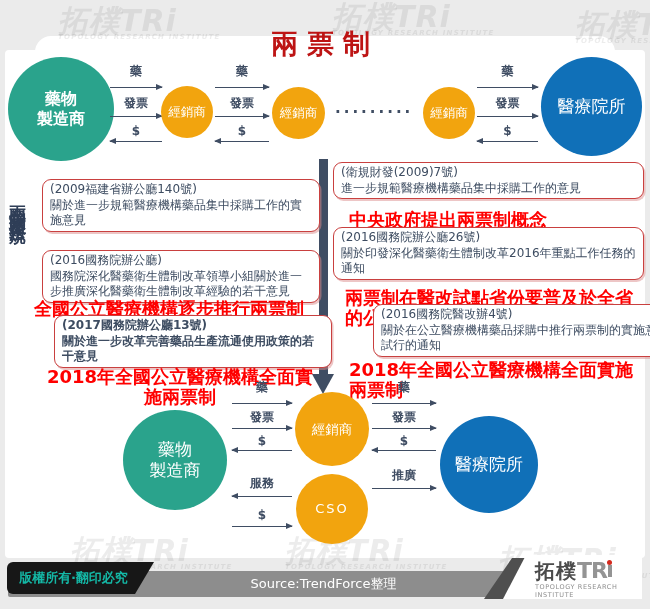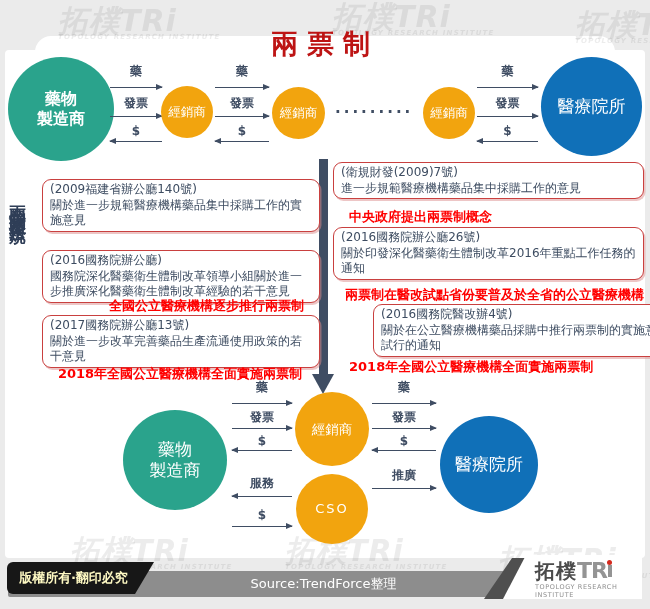--- a/index.html
+++ b/index.html
@@ -34,32 +34,32 @@
   .arr.l::after{left:-1px;border-right:7px solid var(--navy);}
 
   .dots{position:absolute;color:var(--navy);font-size:15px;font-weight:bold;letter-spacing:3px;z-index:6;}
 
   .vlabel{position:absolute;writing-mode:vertical-rl;text-orientation:upright;font-weight:bold;
           font-size:17px;color:#2f3e57;letter-spacing:3px;z-index:6;}
 
   .pbox{position:absolute;background:#fff;border:1.5px solid var(--boxborder);border-radius:9px;
         box-shadow:1.5px 2px 0 rgba(219,142,142,.5);padding:2px 7px;font-size:12px;color:var(--boxtext);
         line-height:1.3;z-index:6;}
-  .callout{position:absolute;color:var(--red);font-weight:bold;font-size:13px;z-index:6;line-height:1.1;}
+  .callout{position:absolute;color:var(--red);font-weight:bold;font-size:18px;z-index:6;line-height:1.1;}
   .c-center{text-align:center;}
 
   .stem{position:absolute;left:319px;top:159px;width:9px;height:216px;background:var(--navy);z-index:5;}
   .ahead{position:absolute;left:312px;top:374px;width:0;height:0;z-index:5;
          border-left:11px solid transparent;border-right:11px solid transparent;border-top:20px solid var(--navy);}
 
   .graybar{position:absolute;left:8px;top:571px;width:631px;height:26px;background:#8d8d8d;z-index:7;
            color:#fff;font-size:13px;text-align:center;line-height:26px;border-radius:2px;}
   .blackbox{position:absolute;left:7px;top:562px;width:147px;height:32px;background:#171717;z-index:8;
             clip-path:polygon(0 0,147px 0,128px 100%,0 100%);border-radius:6px 0 0 6px;
-            color:#fef9c3;font-size:13px;font-weight:bold;text-align:center;line-height:32px;padding-right:0;}
+            color:#14b8a6;font-size:13px;font-weight:bold;text-align:center;line-height:32px;padding-right:0;}
   .darkstripe{position:absolute;left:484px;top:558px;width:48px;height:41px;background:#4f4f4f;z-index:8;
               clip-path:polygon(28px 0,48px 0,20px 100%,0 100%);}
   .logoplate{position:absolute;left:503px;top:555px;width:139px;height:44px;background:#fff;z-index:9;
              clip-path:polygon(23px 0,100% 0,100% 100%,0 100%);}
   .logorow{position:absolute;left:32px;top:5px;white-space:nowrap;line-height:1;text-align:center;}
   .logo-cjk{font-size:20px;font-weight:bold;color:#4b4b4b;letter-spacing:1px;}
   .logo-latin{font-size:22px;font-weight:bold;color:#949494;letter-spacing:-1px;}
   .logo-i{display:inline-block;position:relative;width:6px;height:18px;vertical-align:baseline;}
   .logo-i::before{content:"";position:absolute;left:1px;bottom:1px;width:4px;height:12px;background:#949494;}
   .logo-i::after{content:"";position:absolute;left:0.5px;top:0;width:5px;height:5px;background:#d42a1e;border-radius:50%;}
@@ -135,21 +135,21 @@
     <div>關於進一步規範醫療機構藥品集中採購工作的實施意見</div>
   </div>
   <div class="callout c-center" style="left:42px;top:234px;width:276px;margin-top:24px;">福建省成為首先施行兩票制的省份</div>
 
   <div class="pbox" style="left:42px;top:250px;width:262px;">
     <div>(2016國務院辦公廳)</div>
     <div>國務院深化醫藥衛生體制改革領導小組關於進一步推廣深化醫藥衛生體制改革經驗的若干意見</div>
   </div>
   <div class="callout c-center" style="left:28px;top:299px;width:276px;text-align:right;">全國公立醫療機構逐步推行兩票制</div>
 
-  <div class="pbox" style="left:42px;top:315px;width:262px;">
+  <div class="pbox" style="left:54px;top:315px;width:262px;font-weight:bold;">
     <div>(2017國務院辦公廳13號)</div>
     <div>關於進一步改革完善藥品生產流通使用政策的若干意見</div>
   </div>
   <div class="callout c-center" style="left:42px;top:367px;width:276px;">2018年全國公立醫療機構全面實施兩票制</div>
 
   <div class="pbox" style="left:333px;top:162px;width:295px;">
     <div>(衛規財發(2009)7號)</div>
     <div>進一步規範醫療機構藥品集中採購工作的意見</div>
   </div>
   <div class="callout" style="left:349px;top:210px;width:290px;">中央政府提出兩票制概念</div>

